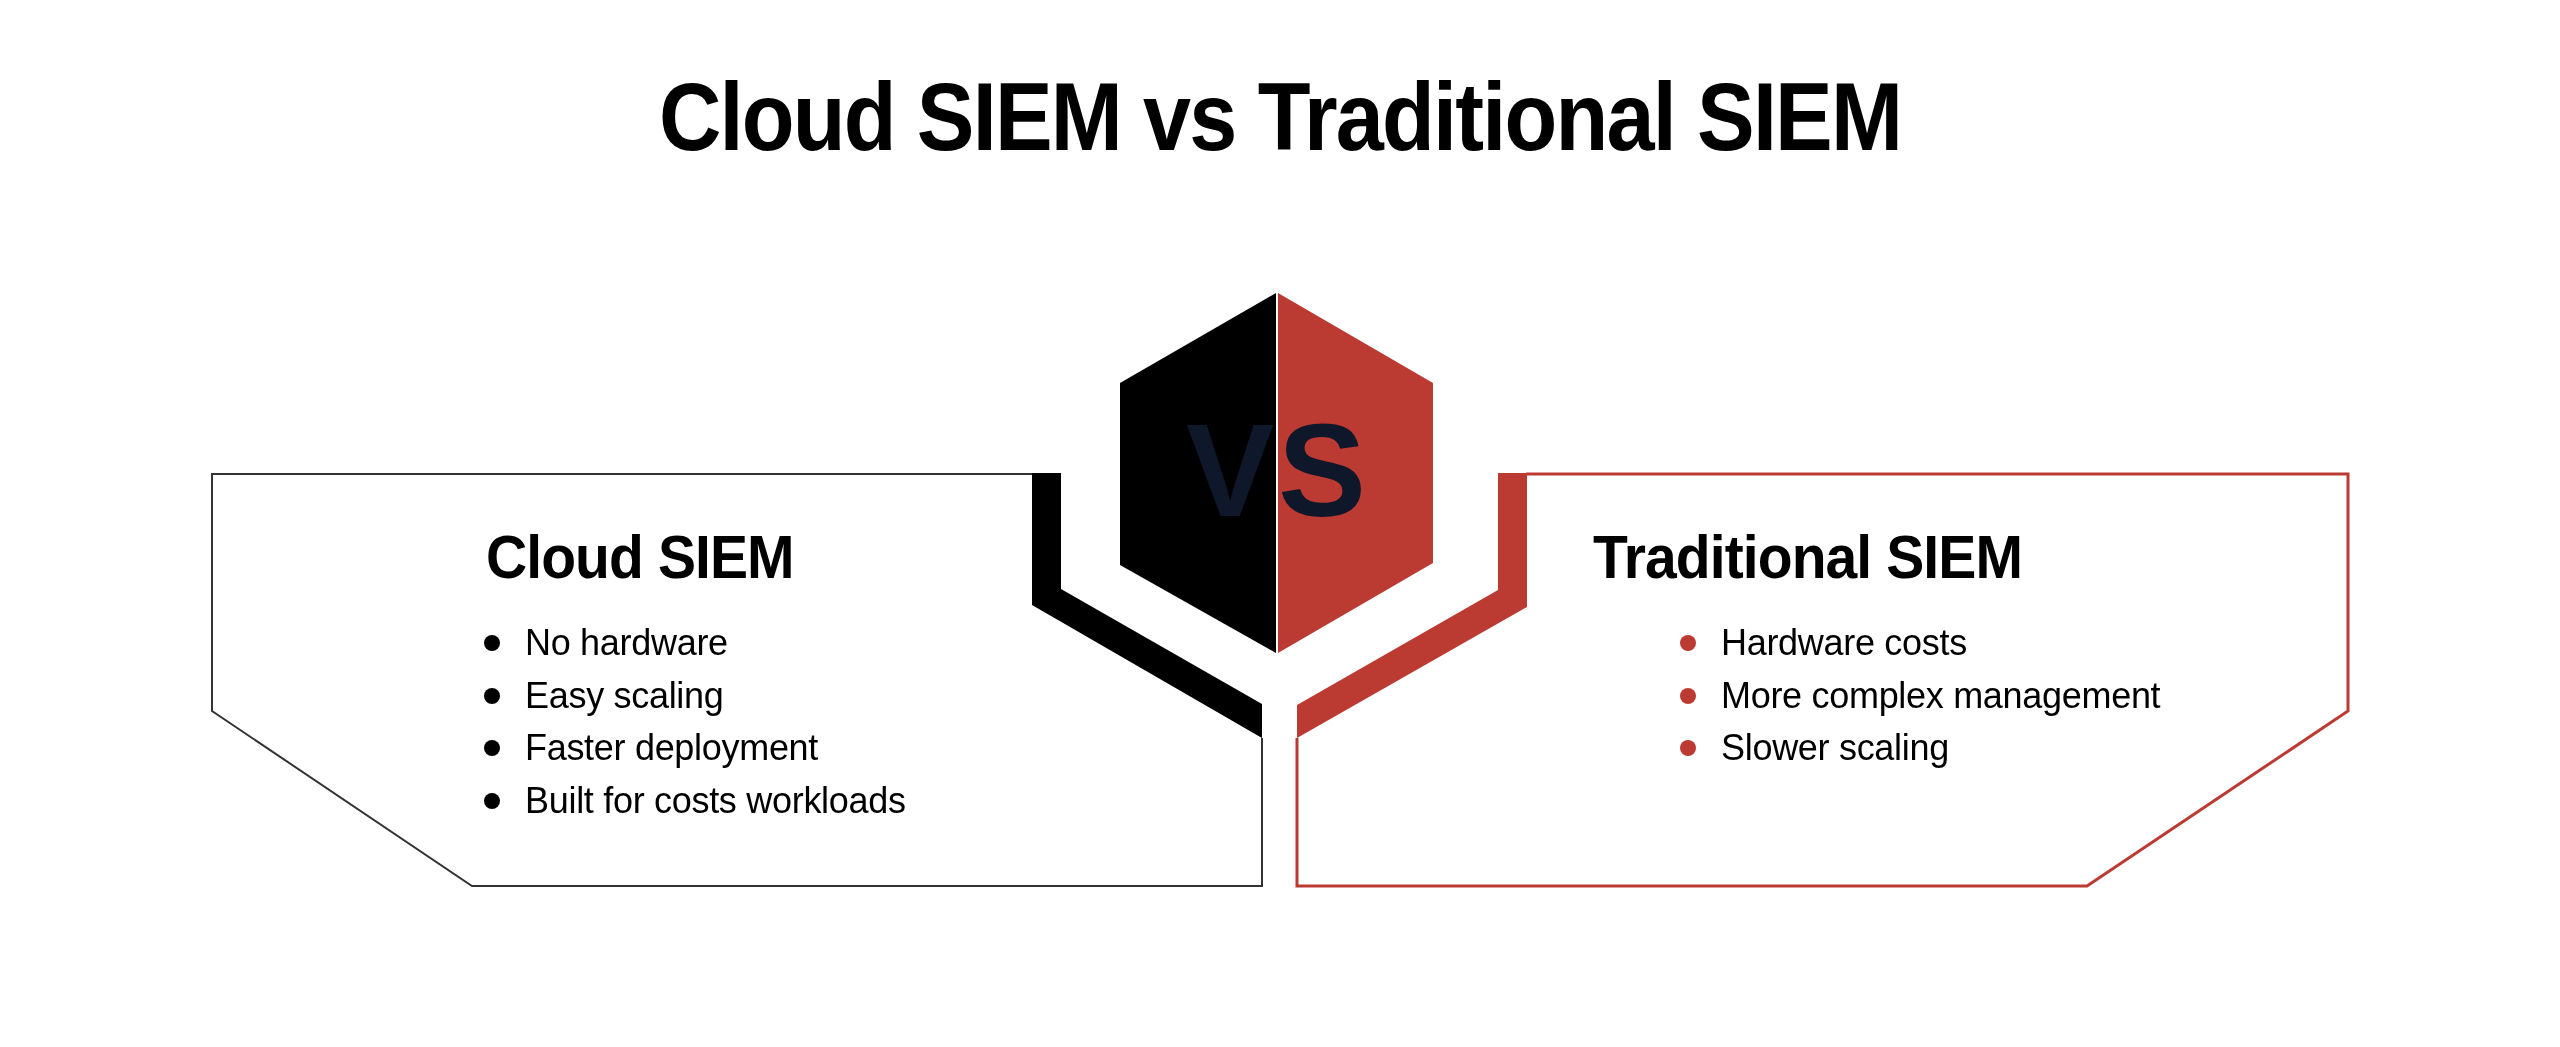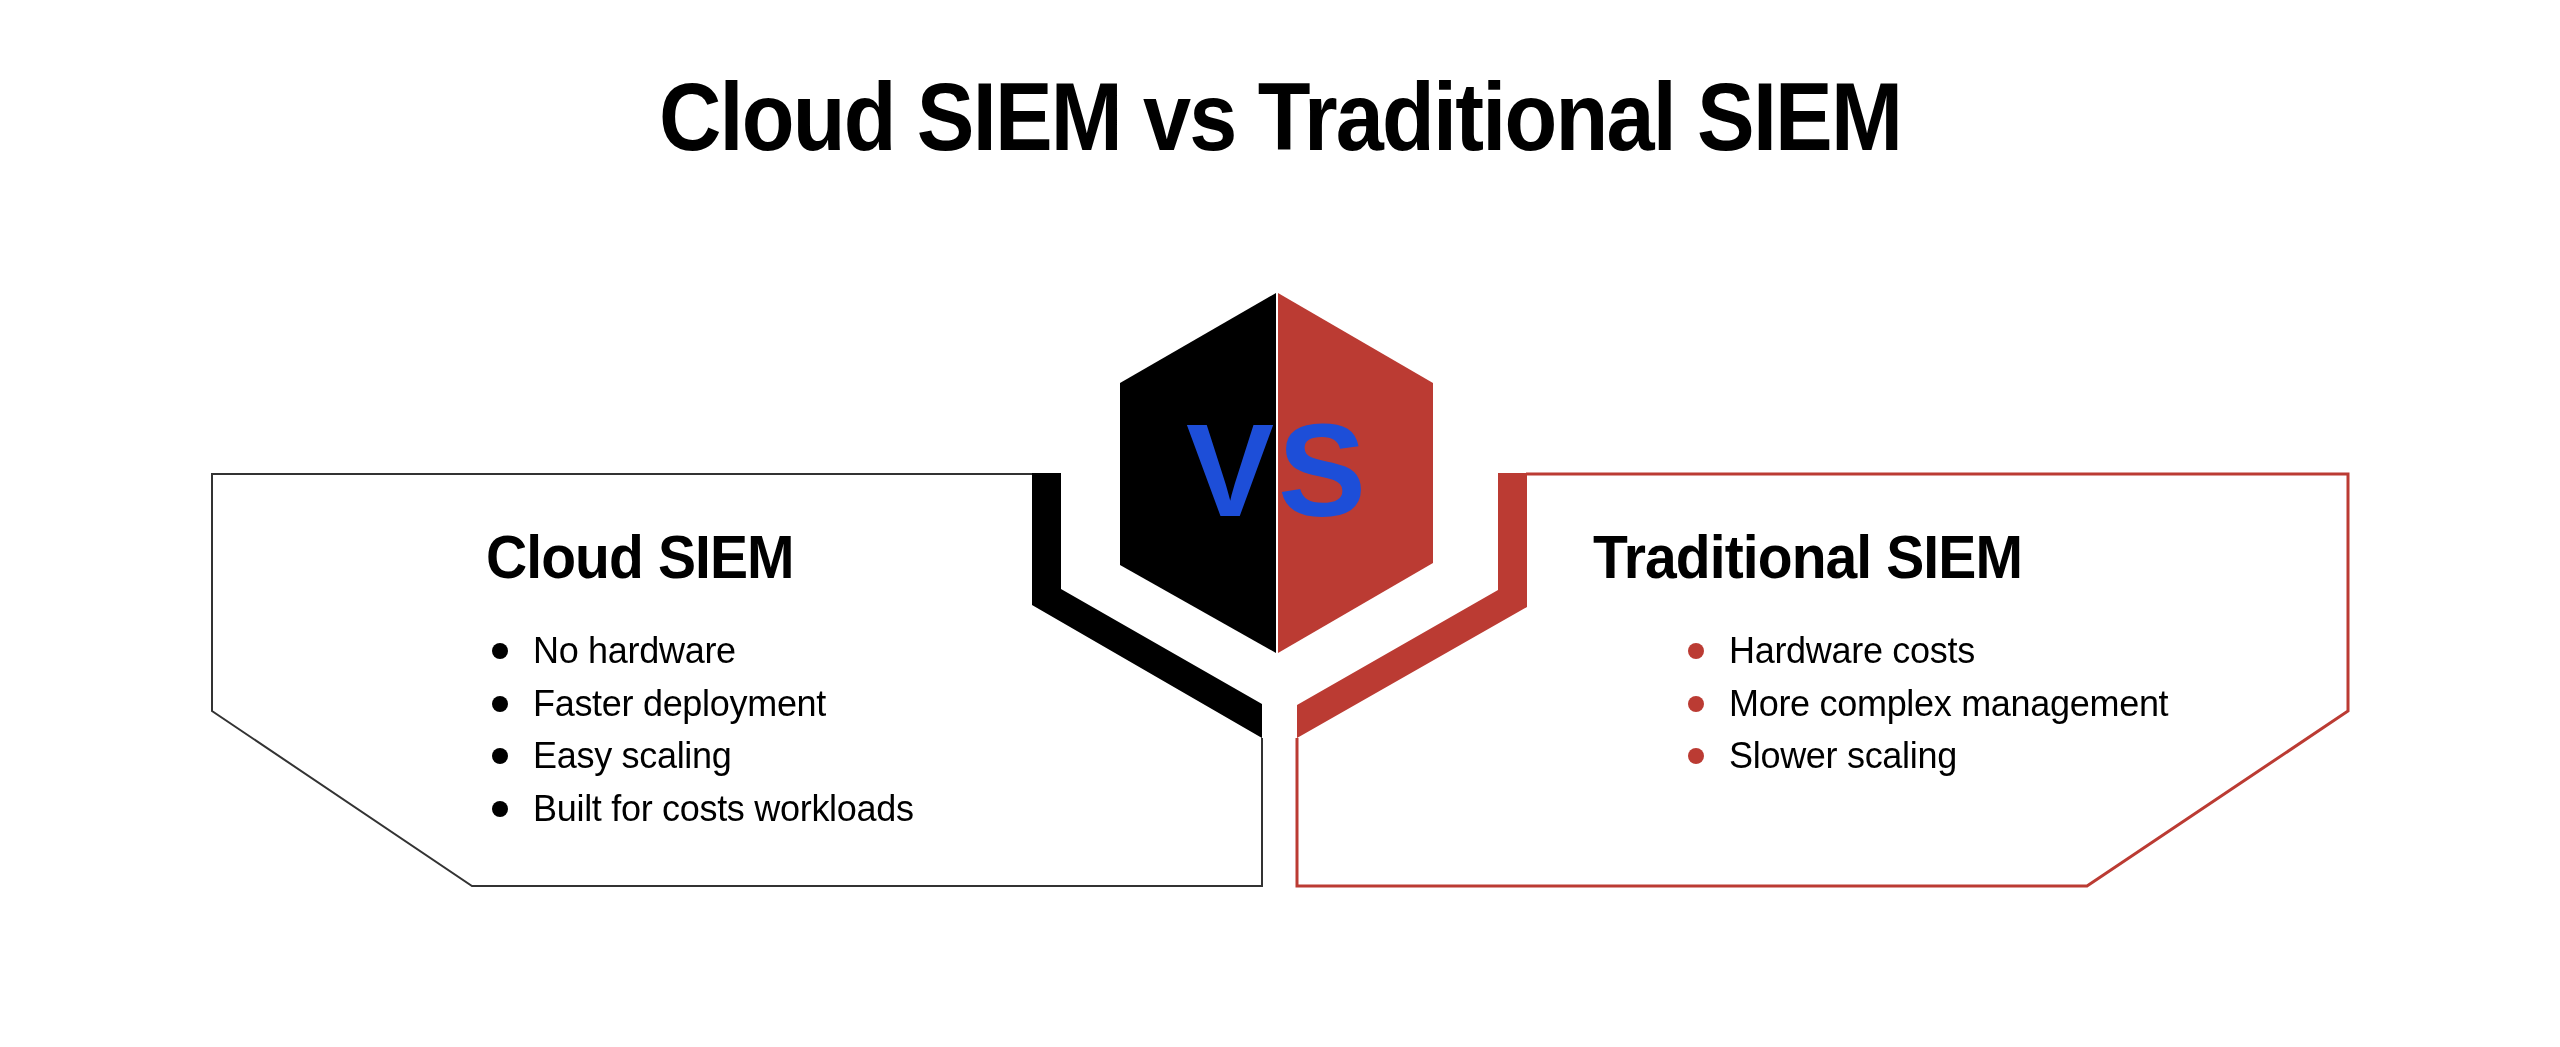--- a/index.html
+++ b/index.html
@@ -4,26 +4,26 @@
 <style>
   html, body { margin: 0; padding: 0; background: #ffffff; }
   body { width: 2560px; height: 1047px; position: relative; overflow: hidden;
          font-family: "Liberation Sans", "DejaVu Sans", sans-serif; color: #000; }
   .page-title { position: absolute; left: 0; top: 62px; width: 2560px; text-align: center;
                 font-size: 96px; font-weight: 700; line-height: 110px; letter-spacing: -2px;
                 transform: scaleX(0.9); transform-origin: 1280px 0; }
   svg.diagram { position: absolute; left: 0; top: 0; }
   .card-heading { position: absolute; font-size: 62px; font-weight: 700; line-height: 70px;
                   letter-spacing: -1px; white-space: nowrap; transform: scaleX(0.92); transform-origin: 0 0; }
-  .bullets { position: absolute; margin: 8px; padding: 0; list-style: none; }
+  .bullets { position: absolute; margin: 0; padding: 0; list-style: none; }
   .bullets li { position: relative; height: 52.5px; line-height: 52.5px; font-size: 36px;
                 padding-left: 33px; white-space: nowrap; letter-spacing: -0.3px; }
   .bullets li .dot { position: absolute; left: -8px; top: 18px; width: 16px; height: 16px; border-radius: 50%; }
   .vs-text { position: absolute; left: 1186px; top: 396px; width: 180px; text-align: center;
-             font-size: 132px; font-weight: 700; color: #1d4ed8; line-height: 150px; letter-spacing: 4px; }
+             font-size: 132px; font-weight: 700; color: #0f172a; line-height: 150px; letter-spacing: 4px; }
 </style>
 </head>
 <body>
 
 <div class="page-title">Cloud SIEM vs Traditional SIEM</div>
 
 <svg class="diagram" width="2560" height="1047" viewBox="0 0 2560 1047" xmlns="http://www.w3.org/2000/svg">
 
   <path d="M1033,474 L212,474 L212,711 L472,886 L1262,886 L1262,738" fill="none" stroke="#333333" stroke-width="2"></path>
 
@@ -36,22 +36,22 @@
   <polygon points="1276,293 1120,383 1120,565 1276,653" fill="#000000"></polygon>
   <polygon points="1278,293 1433,383 1433,563 1278,653" fill="#bb3b33"></polygon>
   <line x1="1277" y1="293" x2="1277" y2="653" stroke="#ffffff" stroke-width="2"></line>
 </svg>
 
 <div class="vs-text">VS</div>
 
 <div class="card-heading" style="left:486px; top:522px;">Cloud SIEM</div>
 <ul class="bullets" style="left:492px; top:617px;">
   <li><span class="dot" style="background:#000000;"></span><span>No hardware</span></li>
+  <li><span class="dot" style="background:#000000;"></span><span>Easy scaling</span></li>
   <li><span class="dot" style="background:#000000;"></span><span>Faster deployment</span></li>
-  <li><span class="dot" style="background:#000000;"></span><span>Easy scaling</span></li>
   <li><span class="dot" style="background:#000000;"></span><span>Built for costs workloads</span></li>
 </ul>
 
 <div class="card-heading" style="left:1593px; top:522px;">Traditional SIEM</div>
 <ul class="bullets" style="left:1688px; top:617px;">
   <li><span class="dot" style="background:#bb3b33;"></span><span>Hardware costs</span></li>
   <li><span class="dot" style="background:#bb3b33;"></span><span>More complex management</span></li>
   <li><span class="dot" style="background:#bb3b33;"></span><span>Slower scaling</span></li>
 </ul>
 

